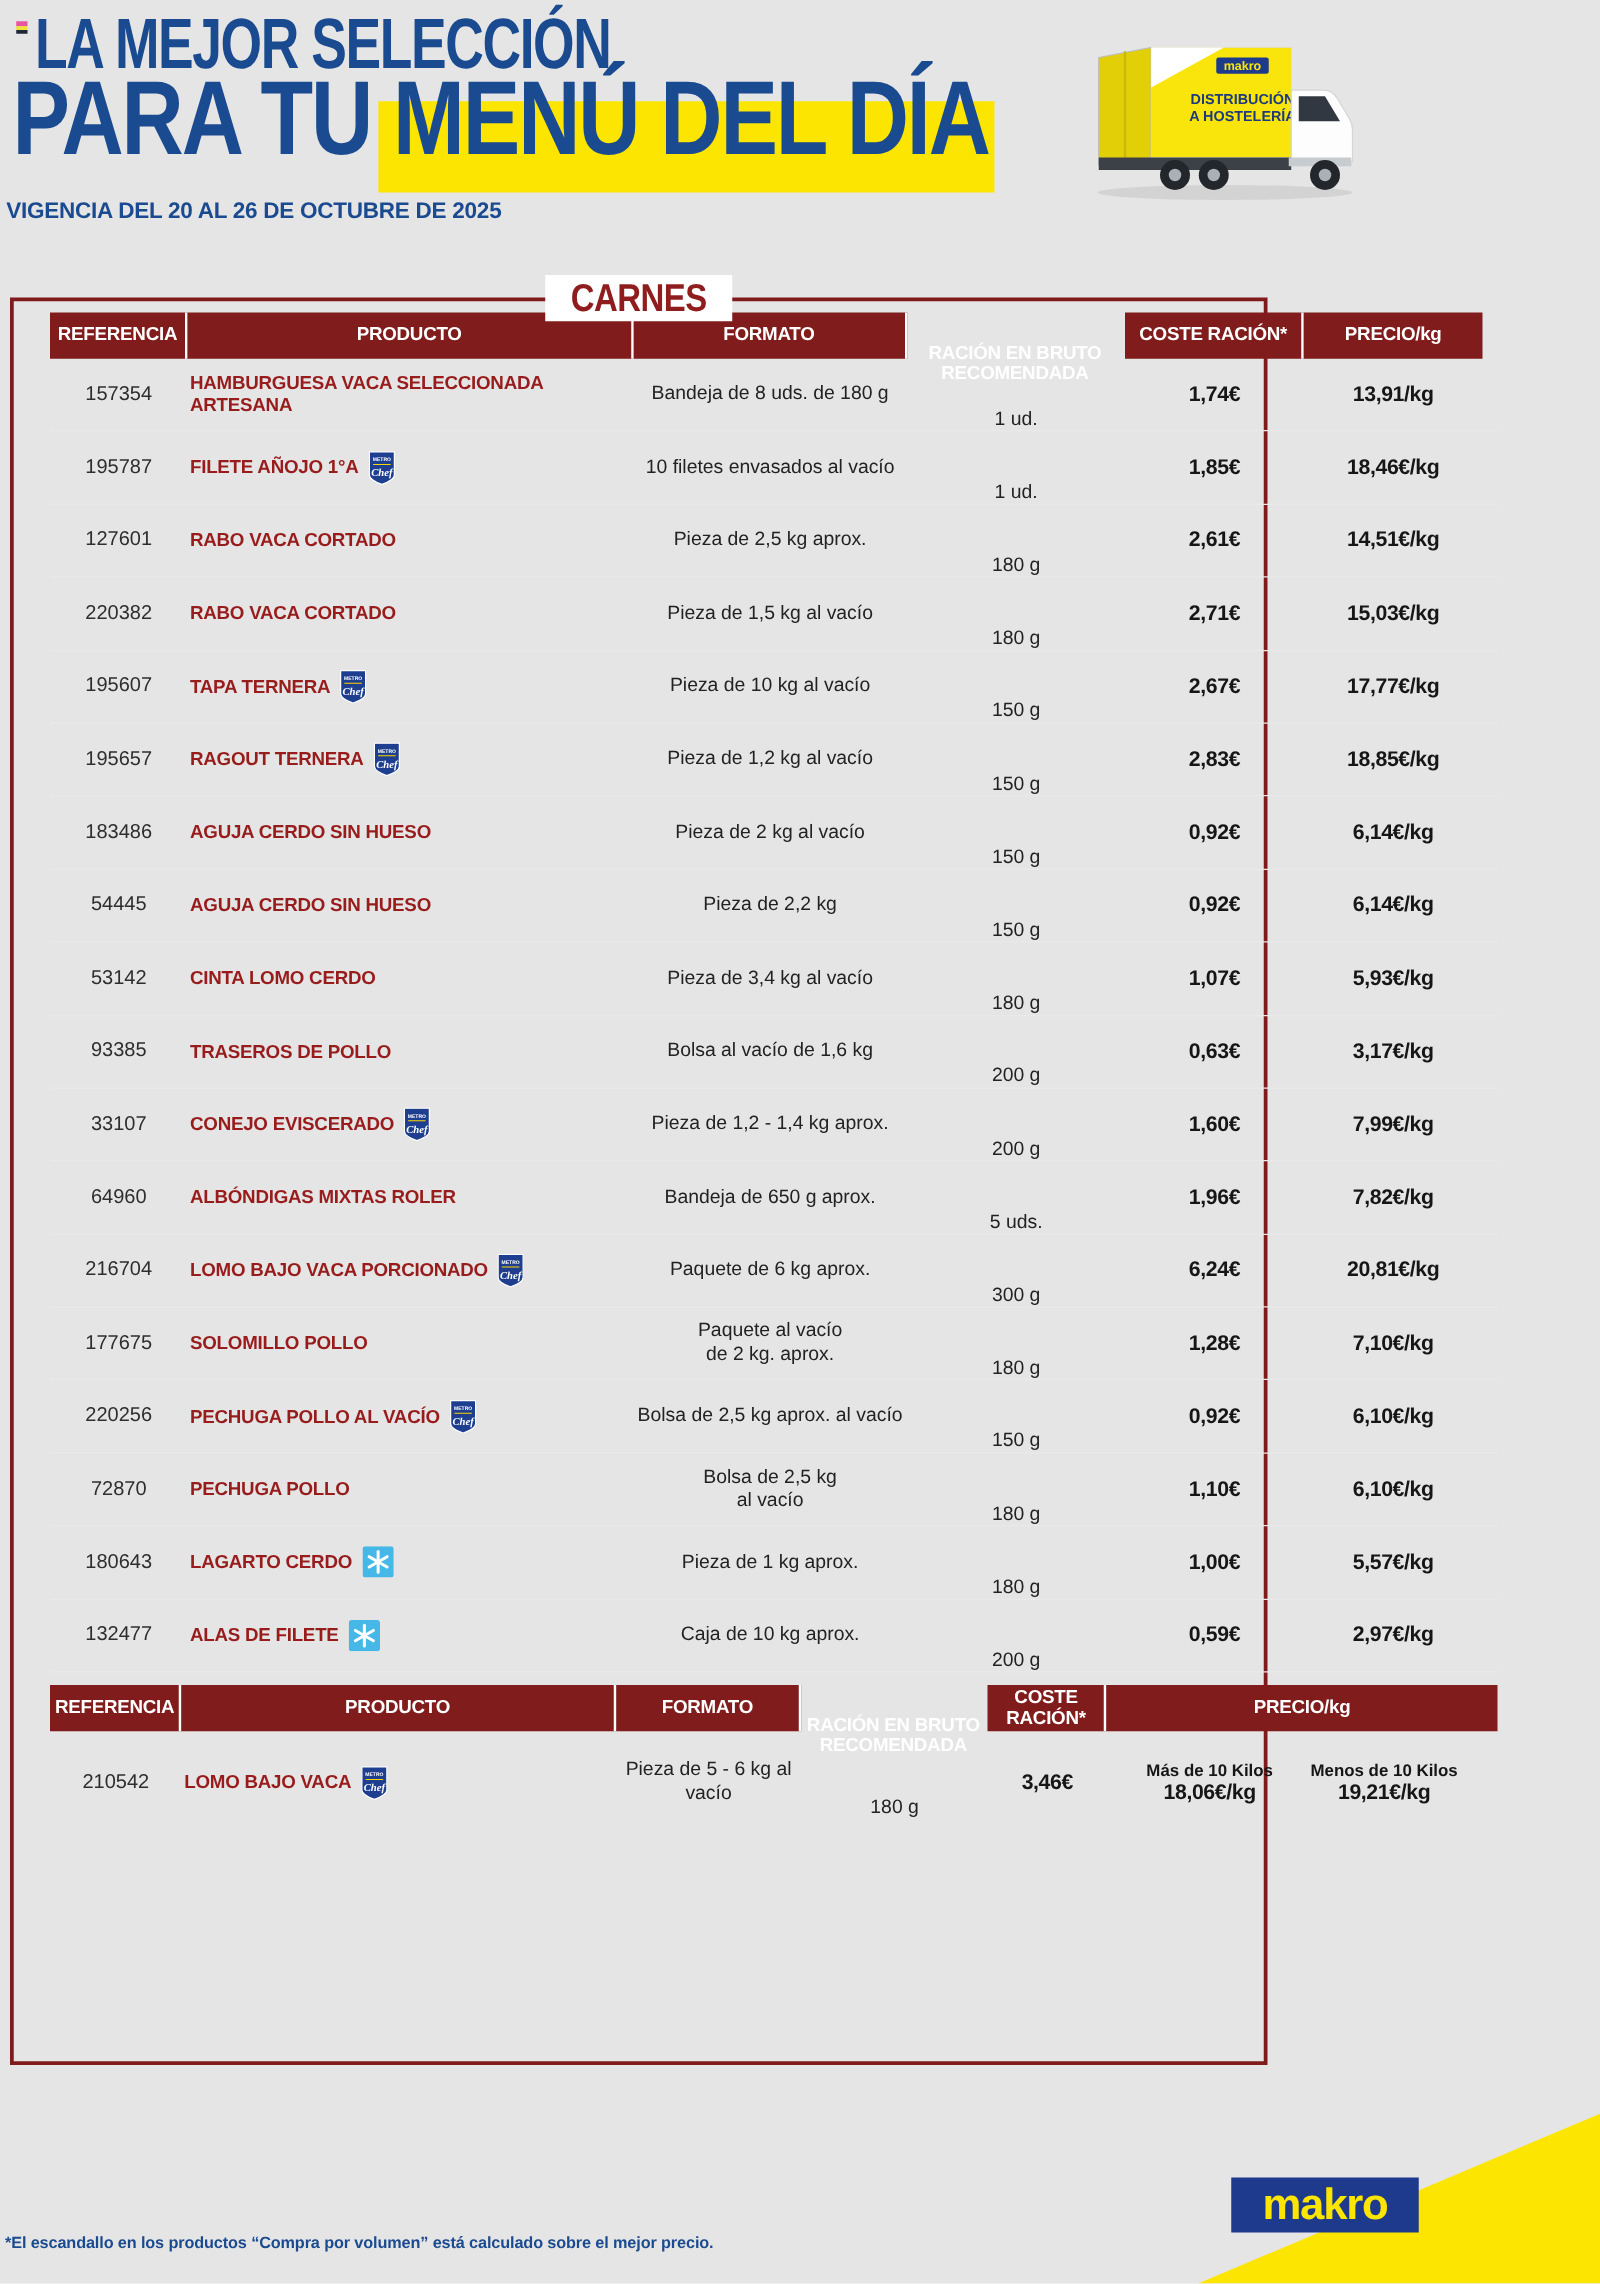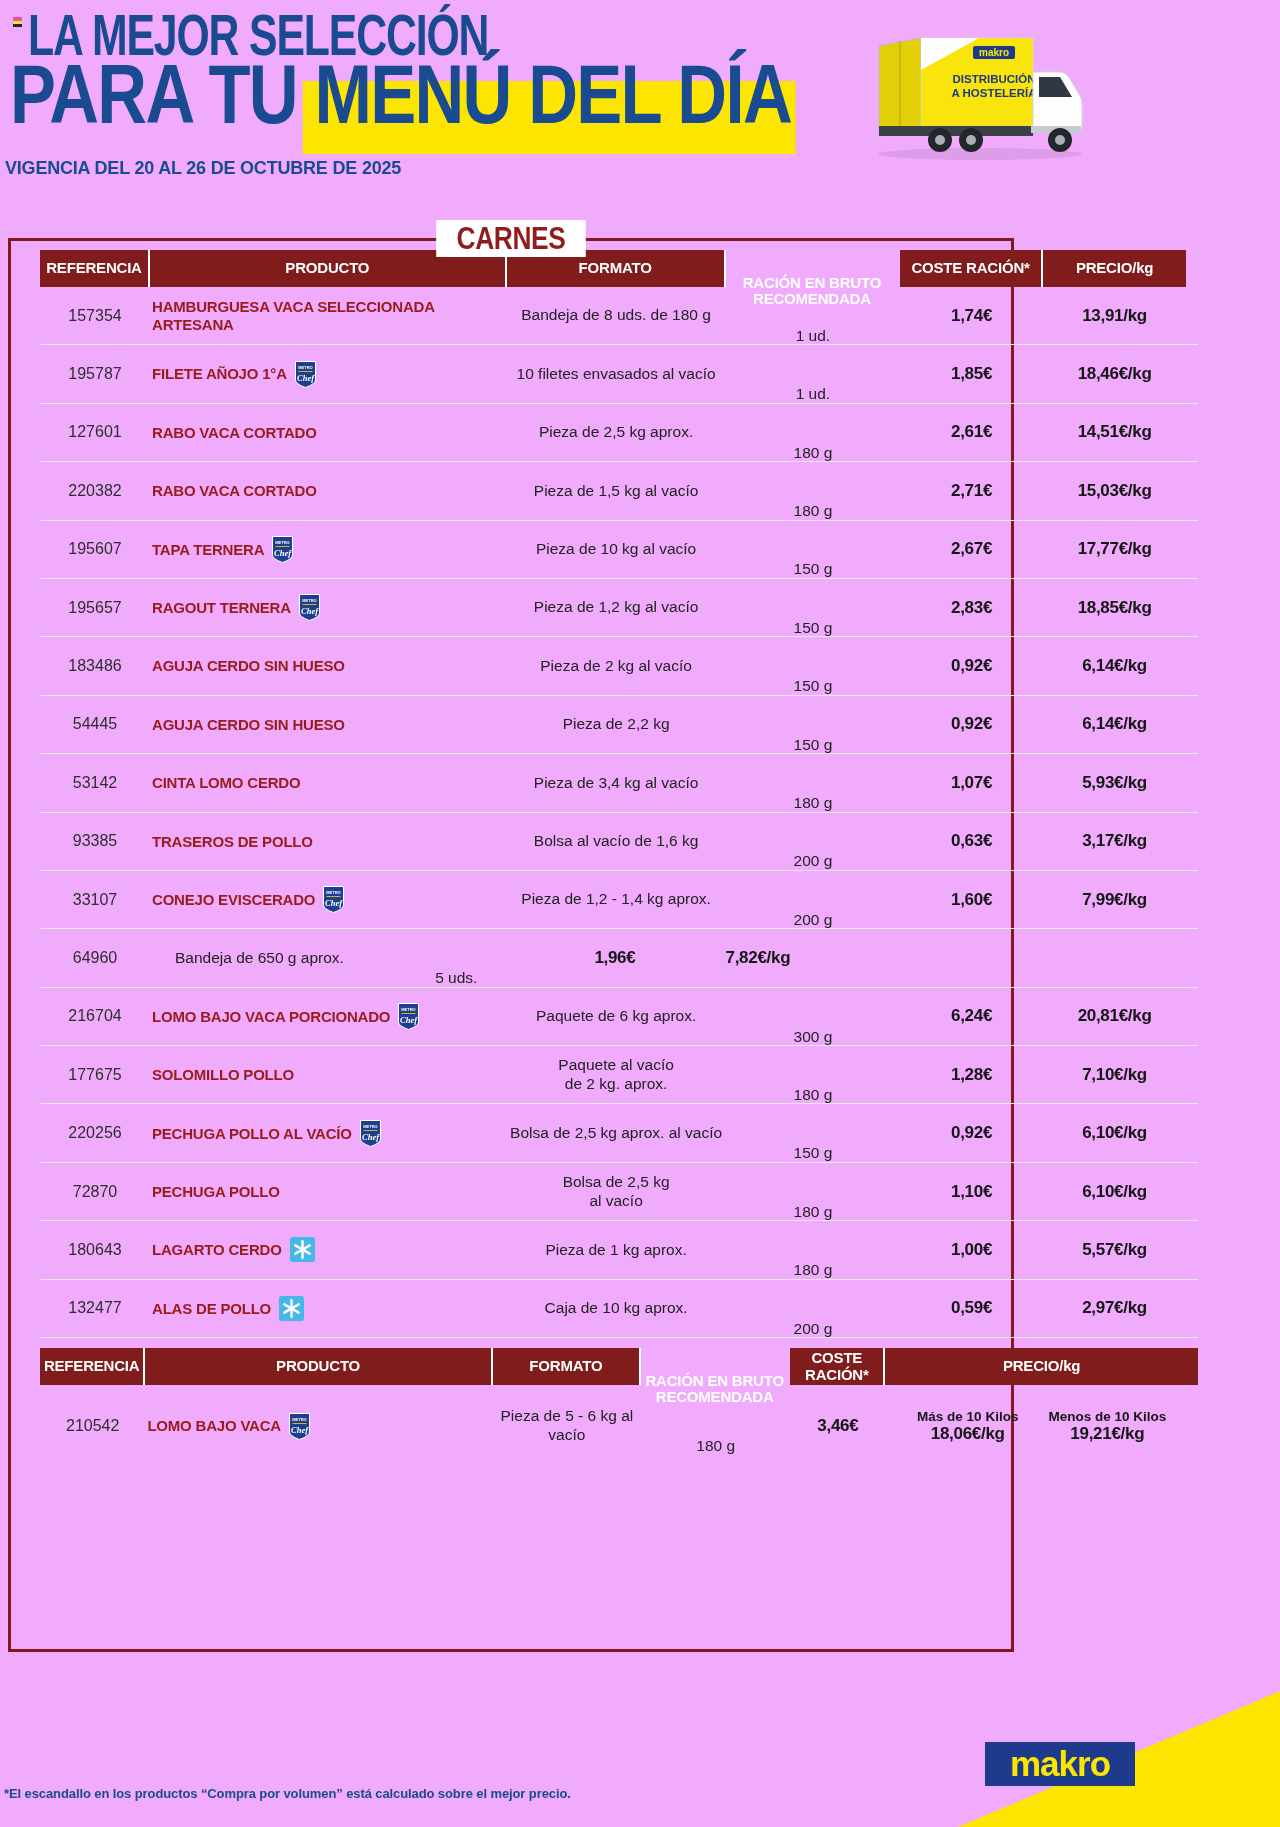--- a/index.html
+++ b/index.html
@@ -1,16 +1,16 @@
 <!DOCTYPE html>
 <html><head>
 <meta charset="utf-8">
 <style>
   html,body{margin:0;padding:0;background:#fff;}
-  .page{position:relative;width:1280px;height:1827px;background:#f0abfc;overflow:hidden;
+  .page{position:relative;width:1280px;height:1827px;background:#e5e5e5;overflow:hidden;
         font-family:"Liberation Sans","DejaVu Sans",sans-serif;color:#1d1d1d;}
 
   
   .mini-icon{position:absolute;left:13px;top:17px;width:9px;height:10px;display:flex;flex-direction:column;}
   .mini-icon i{display:block;width:100%;}
   .mini-icon .s1{height:4px;background:#e7559f;}
   .mini-icon .s2{height:3px;background:#f0e13b;}
   .mini-icon .s3{height:3px;background:#1f2937;}
 
   
@@ -268,20 +268,24 @@
                 </svg>
               </span>
     </div>
     <div class="c w-fmt fmt-text">Pieza de 1,2 - 1,4 kg aprox.</div>
     <div class="c w-rac rac-text">200 g</div>
     <div class="c w-cost cost-text">1,60€</div>
     <div class="c w-price price-text">7,99€/kg</div>
   </div>
           <div class="trow">
     <div class="c w-ref refnum">64960</div>
+    <div class="c w-prod">
+      <span class="pname">ALBÓNDIGAS MIXTAS ROLER</span>
+
+    </div>
     <div class="c w-fmt fmt-text">Bandeja de 650 g aprox.</div>
     <div class="c w-rac rac-text">5 uds.</div>
     <div class="c w-cost cost-text">1,96€</div>
     <div class="c w-price price-text">7,82€/kg</div>
   </div>
           <div class="trow">
     <div class="c w-ref refnum">216704</div>
     <div class="c w-prod">
       <span class="pname">LOMO BAJO VACA PORCIONADO</span>
       <span class="badge">
@@ -356,21 +360,21 @@
               </span>
     </div>
     <div class="c w-fmt fmt-text">Pieza de 1 kg aprox.</div>
     <div class="c w-rac rac-text">180 g</div>
     <div class="c w-cost cost-text">1,00€</div>
     <div class="c w-price price-text">5,57€/kg</div>
   </div>
           <div class="trow">
     <div class="c w-ref refnum">132477</div>
     <div class="c w-prod">
-      <span class="pname">ALAS DE POLLO</span>
+      <span class="pname">ALAS DE FILETE</span>
       <span class="badge">
                 <svg width="25" height="25" viewBox="0 0 25 25">
                   <rect width="25" height="25" rx="2.5" fill="#45b8e8"></rect>
                   <g stroke="#ffffff" stroke-width="2.4" stroke-linecap="round">
                     <line x1="12.5" y1="4.2" x2="12.5" y2="20.8"></line>
                     <line x1="5.3" y1="8.35" x2="19.7" y2="16.65"></line>
                     <line x1="5.3" y1="16.65" x2="19.7" y2="8.35"></line>
                   </g>
                 </svg>
               </span>

